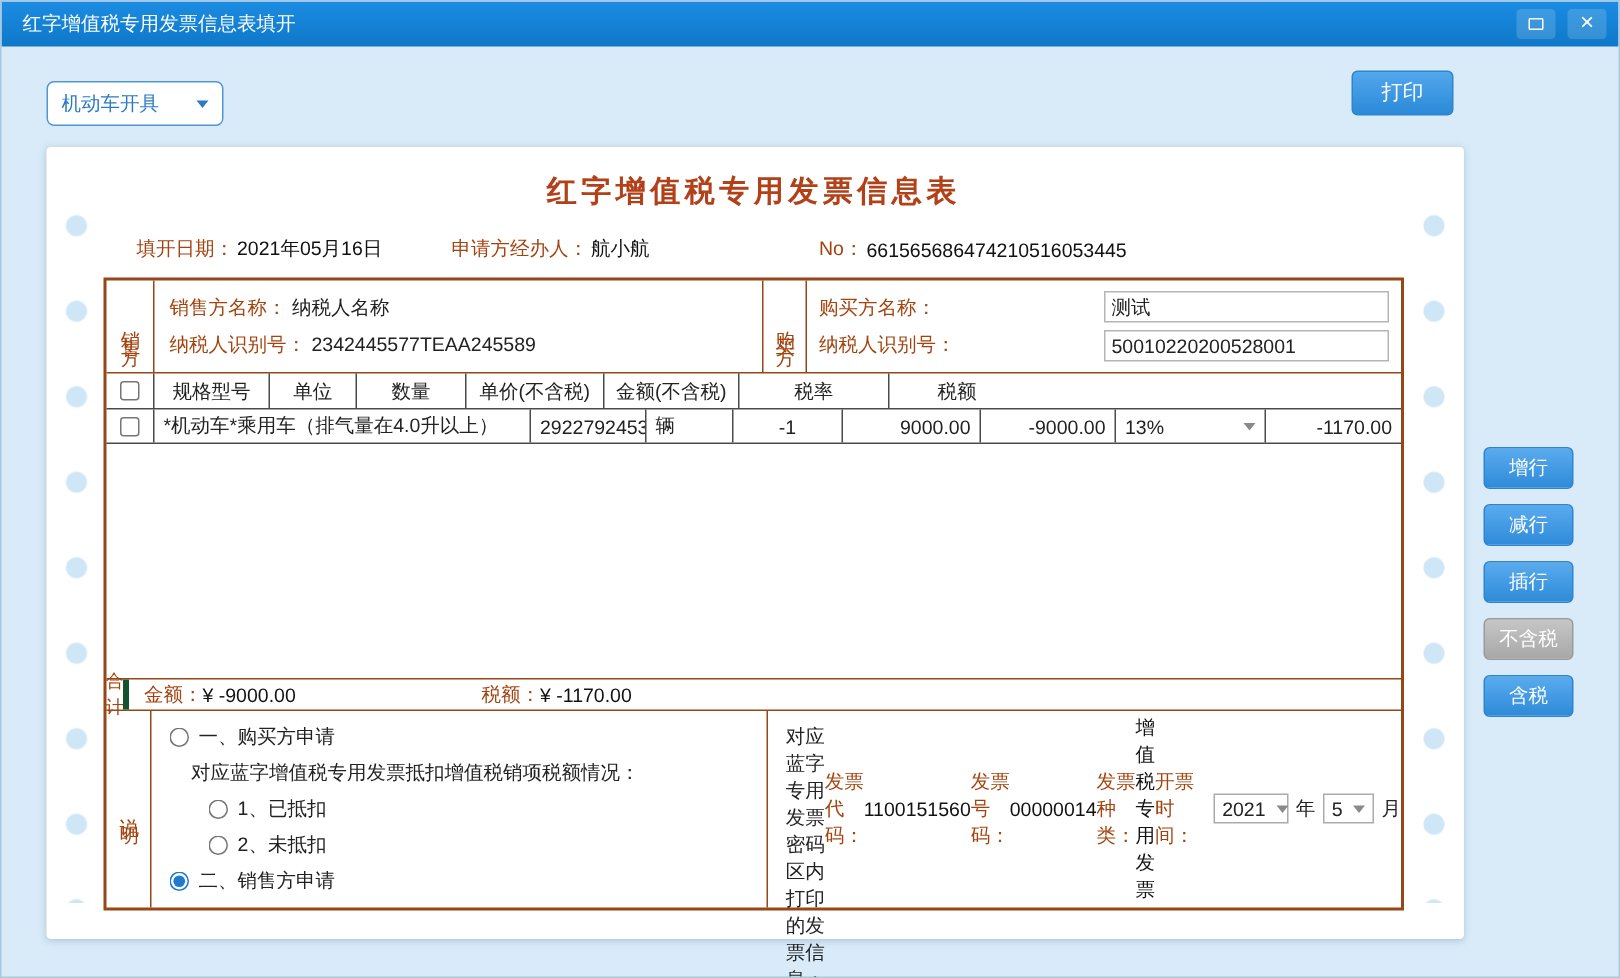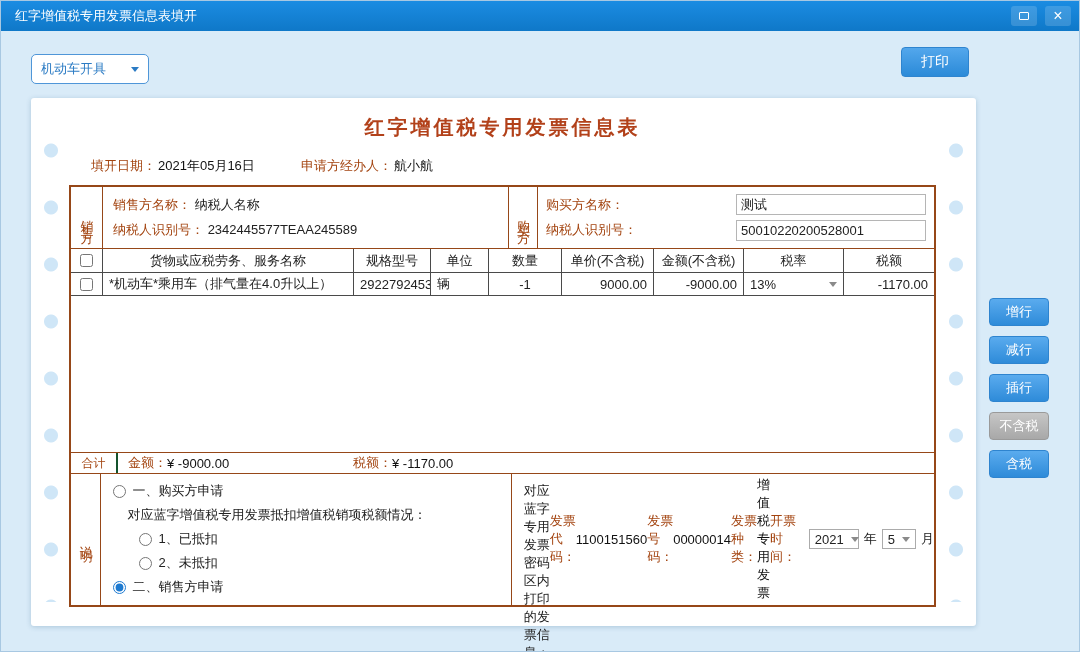--- a/index.html
+++ b/index.html
@@ -67,21 +67,21 @@
   .items-row .c-qty { justify-content:center; }
   .items-row .c-price, .items-row .c-amt, .items-row .c-tax { justify-content:flex-end; }
   .items-row .c-rate { position:relative;gap:21px; }
   .rate-caret { margin-left:auto; color:#8a8a8a; }
   input[type="checkbox"] { width:13px; height:13px; accent-color:#1e7ad0; }
   input[type="radio"] { width:13px; height:13px; accent-color:#1e7ad0; margin-right:6px; }
 
   .items-empty { flex:1; }
 
   .total-row { height:22px; border-top:1px solid #964718; border-bottom:1px solid #964718; align-items:stretch; }
-  .total-label { width:47px; border-right:2px solid #14532d; display:flex; align-items:center; justify-content:center; color:#a34410; font-size:12px; }
+  .total-label { width:15px; border-right:4px solid #14532d; display:flex; align-items:center; justify-content:center; color:#a34410; font-size:12px; }
   .total-body { flex:1; display:flex; align-items:center; }
   .total-g { display:flex; align-items:center; }
   .total-g.a { margin-left:10px; width:225px; }
   .total-g .val { color:#111; }
 
   .notes-row { height:131px; }
   .notes-vcell { width:32px; border-right:1px solid #964718; display:flex; align-items:center; justify-content:center; }
   .notes-left { width:432px; border-right:1px solid #964718; padding:8px 0 9px 12px; display:flex; flex-direction:column; justify-content:space-between; }
   .radio-line { display:flex; align-items:center; }
   .ind-text { margin-left:14px; }
@@ -131,20 +131,24 @@
 
         <div class="meta-row">
           <div class="meta-g g1">
             <span class="brown">填开日期：</span>
             <span class="val">2021年05月16日</span>
           </div>
           <div class="meta-g g2">
             <span class="brown">申请方经办人：</span>
             <span class="val">航小航</span>
           </div>
+          <div class="meta-g">
+            <span class="brown">No：</span>
+            <span class="val">661565686474210516053445</span>
+          </div>
         </div>
 
         <div class="ftable">
 
           <div class="row parties">
             <div class="vcell seller-vcell">
               <span class="vtext">销售方</span>
             </div>
             <div class="seller-info">
               <div>
@@ -168,21 +172,20 @@
                 <span class="brown">纳税人识别号：</span>
                 <input type="text" value="50010220200528001" style="">
               </div>
             </div>
           </div>
 
           <div class="row items-header">
             <div class="c c-cb">
               <input type="checkbox" style="">
             </div>
-            <div class="c c-name">货物或应税劳务、服务名称</div>
             <div class="c c-spec">规格型号</div>
             <div class="c c-unit">单位</div>
             <div class="c c-qty">数量</div>
             <div class="c c-price">单价(不含税)</div>
             <div class="c c-amt">金额(不含税)</div>
             <div class="c c-rate">税率</div>
             <div class="c c-tax">税额</div>
           </div>
 
           <div class="row items-row">

